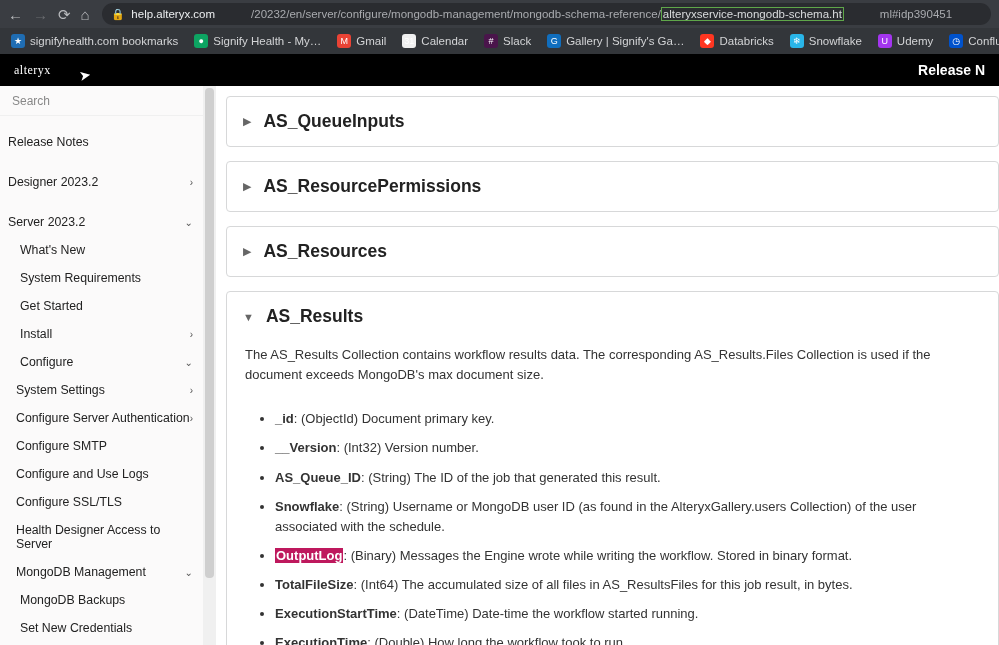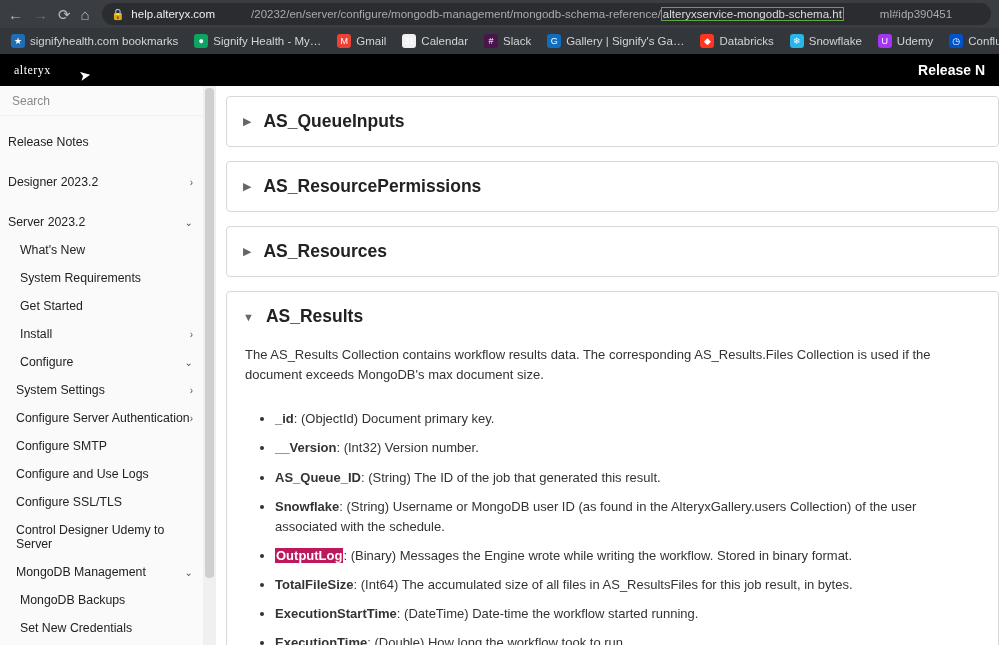--- a/index.html
+++ b/index.html
@@ -176,21 +176,21 @@
           <div class="nav-item l3">
             <span>Configure SMTP</span>
           </div>
           <div class="nav-item l3">
             <span>Configure and Use Logs</span>
           </div>
           <div class="nav-item l3">
             <span>Configure SSL/TLS</span>
           </div>
           <div class="nav-item l3">
-            <span>Control Designer Udemy to Server</span>
+            <span>Health Designer Access to Server</span>
           </div>
           <div class="nav-item l3">
             <span>MongoDB Management</span>
             <span class="chev">⌄</span>
           </div>
           <div class="nav-item l4">
             <span>MongoDB Backups</span>
           </div>
           <div class="nav-item l4">
             <span>Set New Credentials</span>

